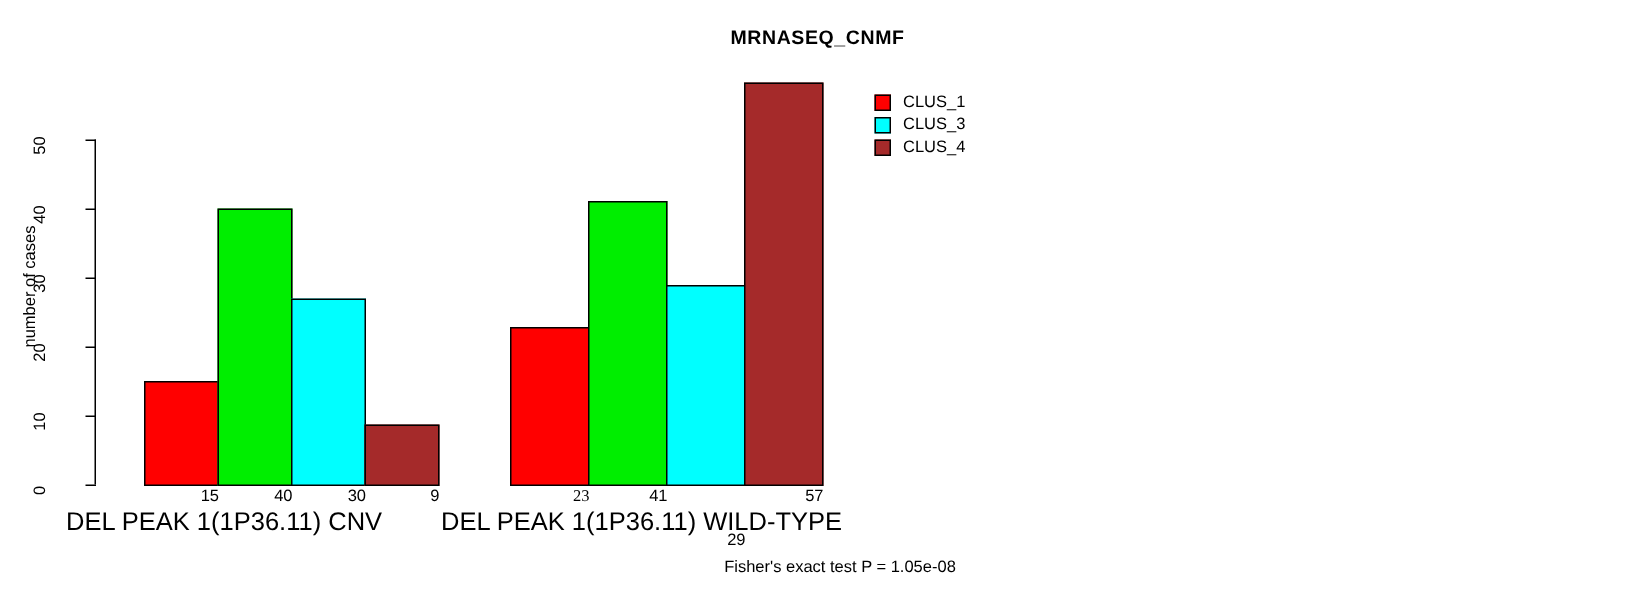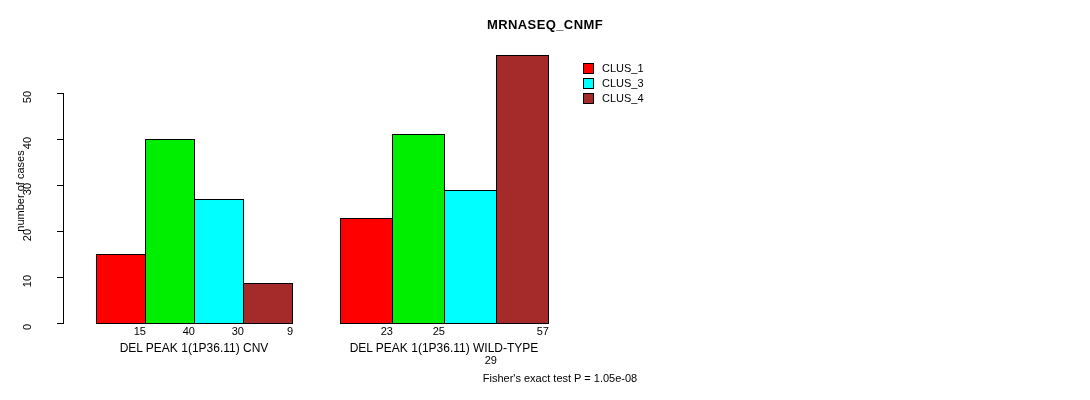--- a/index.html
+++ b/index.html
@@ -87,23 +87,22 @@
     position: absolute;
     top: 325px;
     font-size: 11px;
     line-height: 12px;
     text-align: right;
     white-space: nowrap;
   }
   .grouplab {
     position: absolute;
     top: 341px;
-    font-size: 12px;
+    font-size: 17px;
     line-height: 14px;
-    text-align: center;
     white-space: nowrap;
   }
   .footer {
     position: absolute;
     left: 380px;
     top: 372px;
     width: 360px;
     text-align: center;
     font-size: 11px;
     white-space: nowrap;
@@ -180,22 +179,22 @@
     <div class="barval" style="left:194px; width:50px;">30</div>
     <div class="barval" style="left:243px; width:50px;">9</div>
 
     <div class="grouplab" style="left:44px; width:300px;">DEL PEAK  1(1P36.11) CNV</div>
 
     <div class="bar" style="left:340px; width:53px; top:217.7px; height:106.3px; background:#FF0000;"></div>
     <div class="bar" style="left:392px; width:53px; top:134.4px; height:189.6px; background:#00EE00;"></div>
     <div class="bar" style="left:444px; width:53px; top:190.1px; height:133.9px; background:#00FFFF;"></div>
     <div class="bar" style="left:496px; width:53px; top:55.3px; height:268.7px; background:#A52A2A;"></div>
 
-    <div class="barval" style="left:340px; width:53px;">23</div>
-    <div class="barval" style="left:392px; width:53px;">25</div>
+    <div class="barval" style="left:340px; width:53px;font-family:Liberation Serif, serif;">23</div>
+    <div class="barval" style="left:392px; width:53px;">41</div>
     <div class="barval" style="left:444px; width:53px;margin-top:29px;">29</div>
     <div class="barval" style="left:496px; width:53px;">57</div>
 
     <div class="grouplab" style="left:294px; width:300px;">DEL PEAK  1(1P36.11) WILD-TYPE</div>
 
   </div>
 
   <div class="legend">
     <div class="legend-row">
       <span class="legend-swatch" style="background:#FF0000;"></span>

